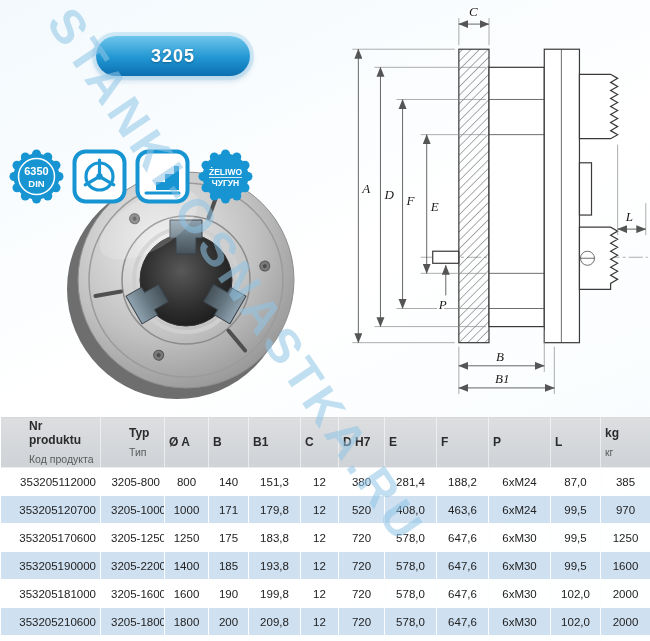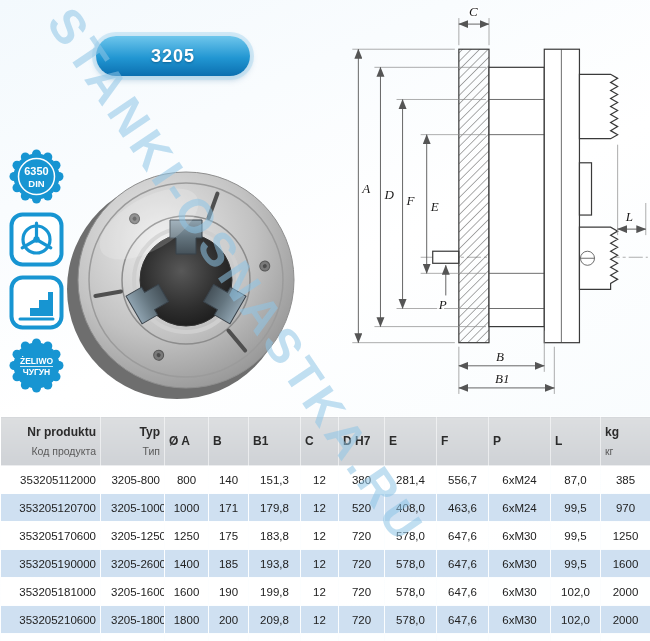--- a/index.html
+++ b/index.html
@@ -11,21 +11,21 @@
   
   .model-badge{
     position:absolute;left:96px;top:36px;width:154px;height:40px;border-radius:20px;
     background:linear-gradient(180deg,#6ec6ec 0%,#2196d2 55%,#0b6fb0 100%);
     box-shadow:0 0 0 4px rgba(185,222,242,.6),0 3px 7px rgba(25,95,150,.35);
     display:flex;align-items:center;justify-content:center;
     color:#fff;font-size:18px;font-weight:bold;letter-spacing:1px;
     text-shadow:0 1px 2px rgba(0,60,100,.5);z-index:3;
   }
   
-  .icon-col{position:absolute;left:8px;top:148px;display:flex;flex-direction:column;gap:6px;z-index:3;}
+  .icon-col{position:absolute;left:8px;top:148px;display:flex;flex-direction:row;gap:6px;z-index:3;}
   .icon-col svg{width:57px;height:57px;display:block;}
   
   .photo{position:absolute;left:64px;top:164px;width:240px;height:240px;z-index:2;}
   
   .drawing{position:absolute;left:328px;top:4px;width:322px;height:402px;z-index:2;}
   .drawing .ol{fill:#fff;stroke:#3a3a3a;stroke-width:1.2;}
   .drawing .thin{fill:none;stroke:#4a4a4a;stroke-width:.8;}
   .drawing .ext{stroke:#8a8a8a;stroke-width:.7;}
   .drawing .dim{fill:none;stroke:#555;stroke-width:.9;}
   .drawing .cl{stroke:#8a8a8a;stroke-width:.7;stroke-dasharray:14 3 3 3;}
@@ -41,21 +41,21 @@
   }
   
   .spec{
     position:absolute;left:0;top:416px;width:650px;border-collapse:collapse;table-layout:fixed;
     font-size:11.5px;color:#222;z-index:4;
   }
   .spec th{
     background:linear-gradient(180deg,#dcdee0,#cfd2d6);height:44px;vertical-align:middle;
     padding:2px 4px;text-align:left;border:1px solid rgba(255,255,255,.55);
   }
-  .spec th.left{text-align:right;padding-left:22px;}
+  .spec th.left{text-align:left;padding-left:28px;}
   .spec .h-main{font-size:12px;font-weight:bold;color:#2b2b2b;}
   .spec .h-sub{font-size:10.5px;font-weight:normal;color:#5a5a5a;margin-top:6px;}
   .spec td{
     height:25px;text-align:center;padding:1px 4px;white-space:nowrap;overflow:hidden;
     background:rgba(255,255,255,.88);border:1px solid rgba(255,255,255,.55);
   }
   .spec td.left{text-align:right;padding-left:10px;}
   .spec tr.alt td{background:#cfe0f1;}
 </style>
 </head>
@@ -327,21 +327,21 @@
     <tbody>
         <tr>
           <td class="left">353205112000</td>
           <td class="left">3205-800</td>
           <td>800</td>
           <td>140</td>
           <td>151,3</td>
           <td>12</td>
           <td>380</td>
           <td>281,4</td>
-          <td>556,7</td>
+          <td>188,2</td>
           <td>6xM24</td>
           <td>87,0</td>
           <td>385</td>
         </tr>
         <tr class="alt">
           <td class="left">353205120700</td>
           <td class="left">3205-1000</td>
           <td>1000</td>
           <td>171</td>
           <td>179,8</td>
@@ -362,21 +362,21 @@
           <td>12</td>
           <td>720</td>
           <td>578,0</td>
           <td>647,6</td>
           <td>6xM30</td>
           <td>99,5</td>
           <td>1250</td>
         </tr>
         <tr class="alt">
           <td class="left">353205190000</td>
-          <td class="left">3205-2600</td>
+          <td class="left">3205-2200</td>
           <td>1400</td>
           <td>185</td>
           <td>193,8</td>
           <td>12</td>
           <td>720</td>
           <td>578,0</td>
           <td>647,6</td>
           <td>6xM30</td>
           <td>99,5</td>
           <td>1600</td>

